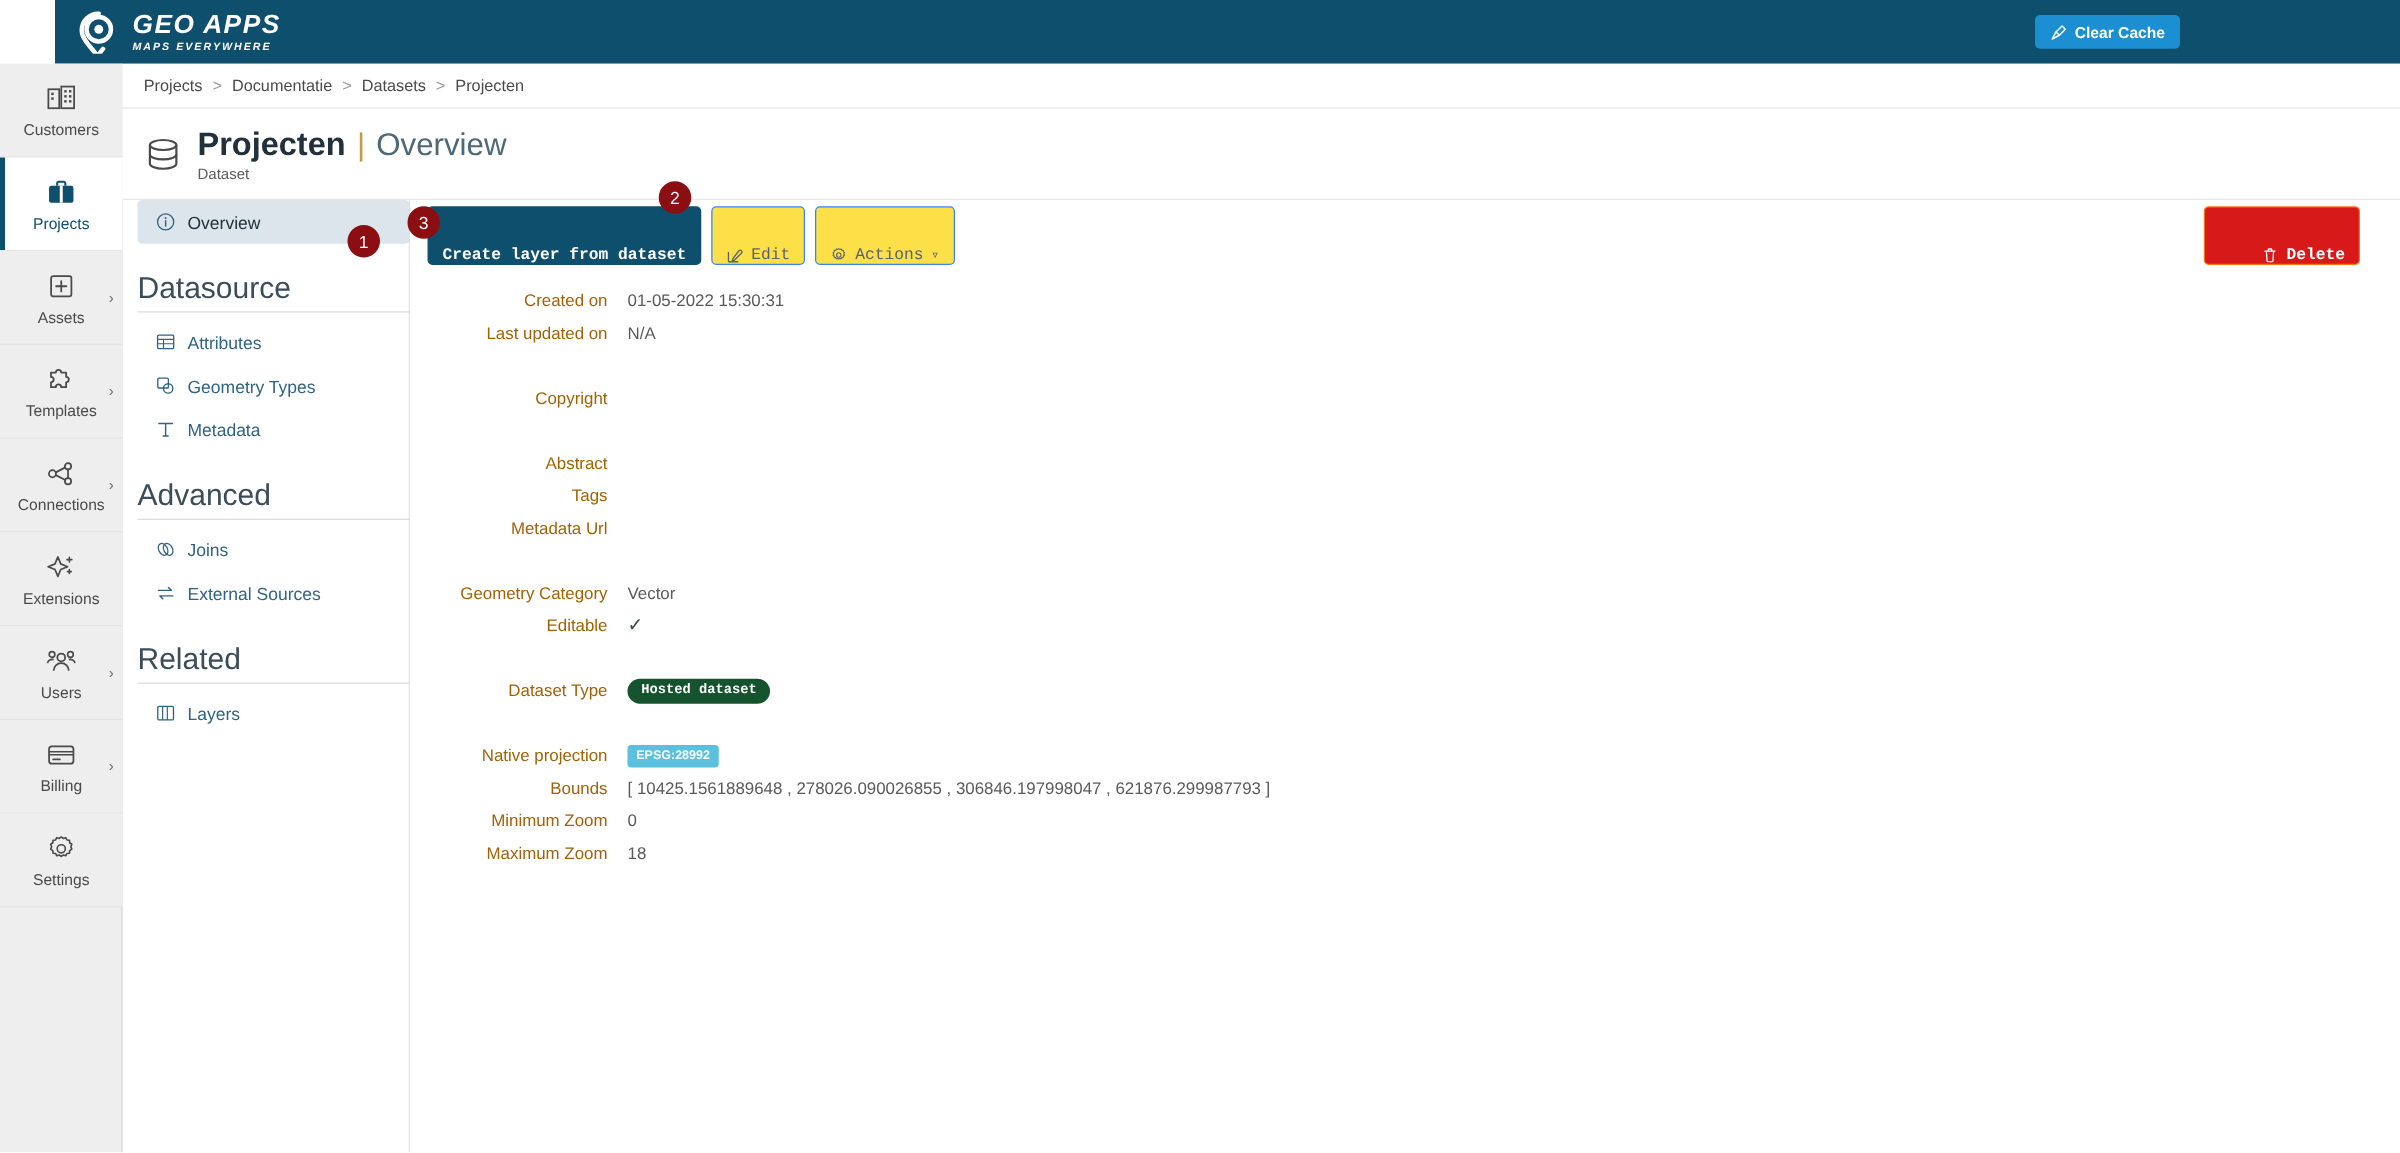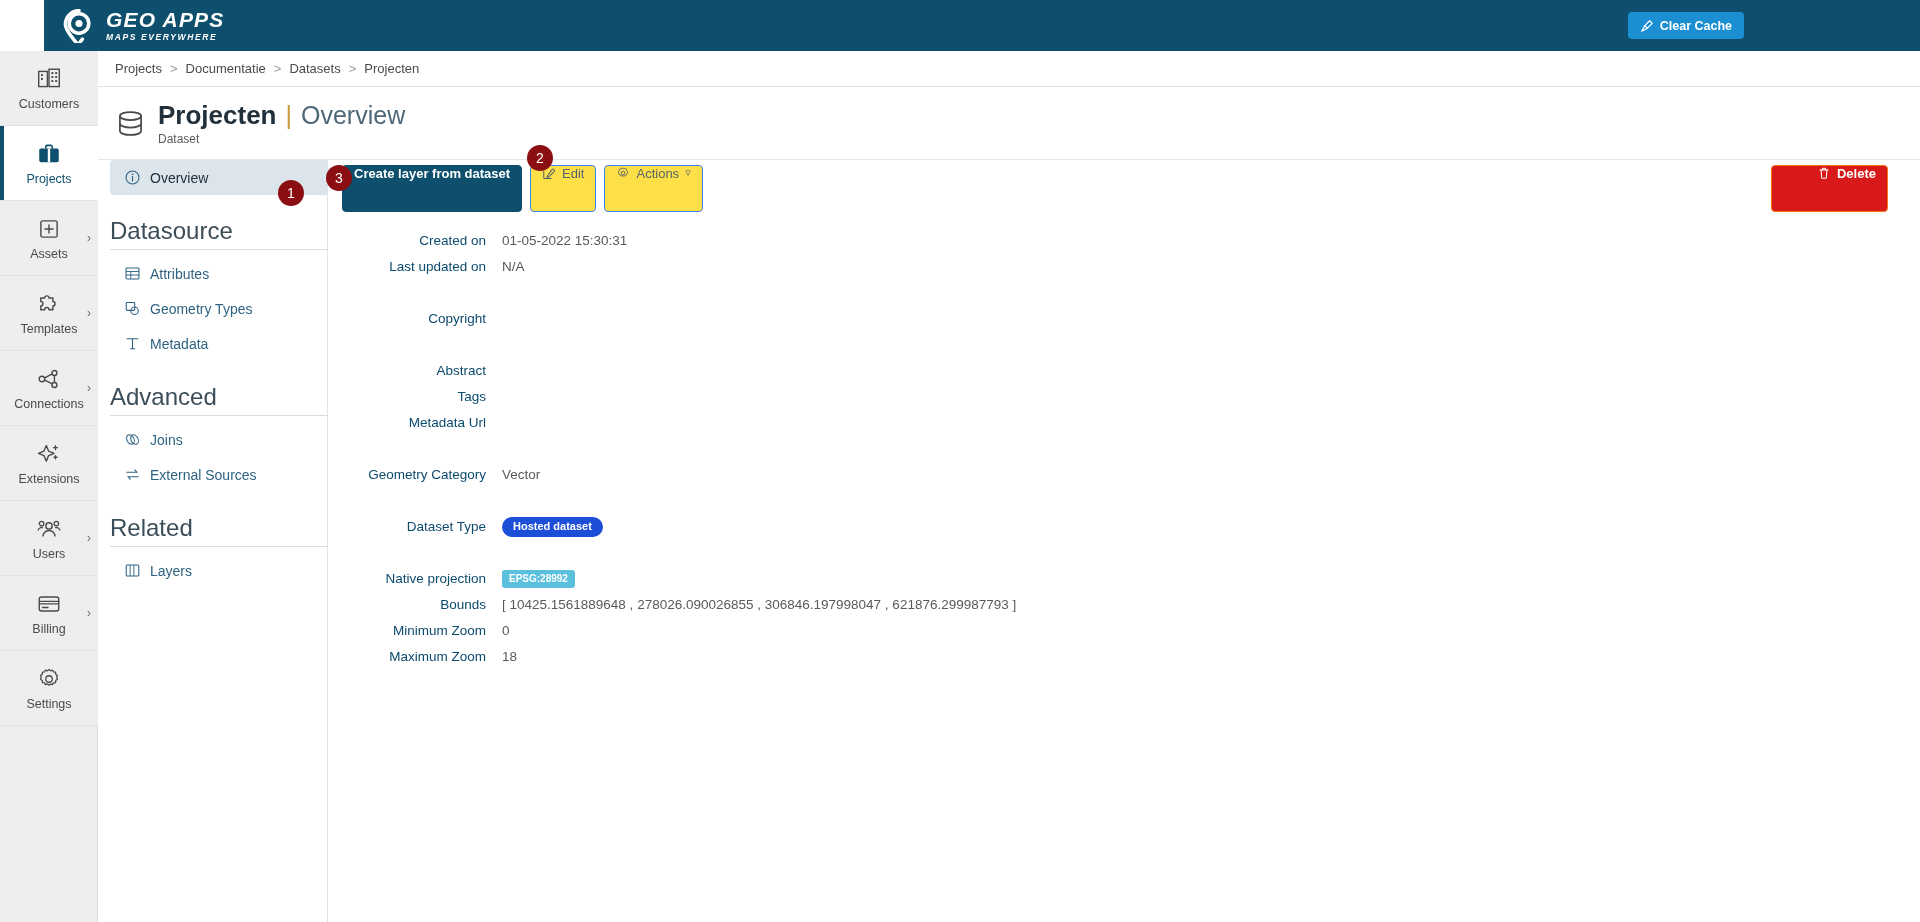--- a/index.html
+++ b/index.html
@@ -112,22 +112,22 @@
     width: 1px; height: 762px; background: #e2e2e2;
   }
 
   
   .toolbar {
     position: absolute; top: 168px; left: 342px; width: 1562px; height: 40px;
     display: flex; align-items: center; gap: 8px;
   }
   .btn {
     height: 47px; border-radius: 4px; display: inline-flex;
-    align-items: flex-start; gap: 6px; padding: 0 11px; cursor: pointer;
-    font-size: 13px; font-family: Liberation Sans, sans-serif;
+    align-items: flex-end; gap: 6px; padding: 0 11px; cursor: pointer;
+    font-size: 13px; font-family: Liberation Mono, monospace;
   }
   .btn-primary {
     background: #0d4f6c; color: #ffffff; border: 1px solid #0d4f6c;
     font-weight: bold;
   }
   .btn-ghost {
     background: #fde047; color: #57636b; border: 1px solid #3b82f6;
   }
   .btn-danger {
     background: #d71919; color: #ffffff; border: 1px solid #f97316;
@@ -145,33 +145,33 @@
   #badge1 { left: 278px; top: 180px; }
   #badge2 { left: 527px; top: 145px; }
   #badge3 { left: 326px; top: 165px; }
 
   
   .details {
     position: absolute; top: 228px; left: 342px; width: 1200px;
   }
   .drow { display: flex; align-items: flex-start; margin-bottom: 0px; }
   .dlabel {
-    width: 160px; text-align: right; font-size: 13.5px; color: #0c4a6e;
+    width: 160px; text-align: right; font-size: 13.5px; color: #a16207;
     padding-right: 16px; line-height: 26px;
   }
   .dval {
     font-size: 13.5px; color: #5a5a5a; line-height: 26px;
     display: flex; align-items: center; min-height: 26px;
   }
   .spacer-md { height: 26px; }
   .pill {
     display: inline-block; border-radius: 11px; font-size: 11px;
     font-weight: bold; color: #ffffff; padding: 3px 11px; line-height: 1.25;
   }
-  .pill-hosted { background: #1d4ed8; }
+  .pill-hosted { background: #14532d; font-family: Liberation Mono, monospace; }
   .tag-epsg {
     display: inline-block; background: #5bc0de; color: #ffffff;
     font-size: 10px; font-weight: bold; border-radius: 3px;
     padding: 3px 7px; line-height: 1.2;
   }
   .check { font-size: 15px; color: #3b4a54; }
 </style>
 </head>
 <body>
 
@@ -466,20 +466,24 @@
     <div class="dval"></div>
   </div>
 
   <div class="spacer-md"></div>
 
   <div class="drow">
     <div class="dlabel">Geometry Category</div>
     <div class="dval">Vector</div>
   </div>
 
+  <div class="drow">
+    <div class="dlabel">Editable</div>
+    <div class="dval check">✓</div>
+  </div>
 
   <div class="spacer-md"></div>
 
   <div class="drow">
     <div class="dlabel">Dataset Type</div>
     <div class="dval">
       <span class="pill pill-hosted">Hosted dataset</span>
     </div>
   </div>
 

